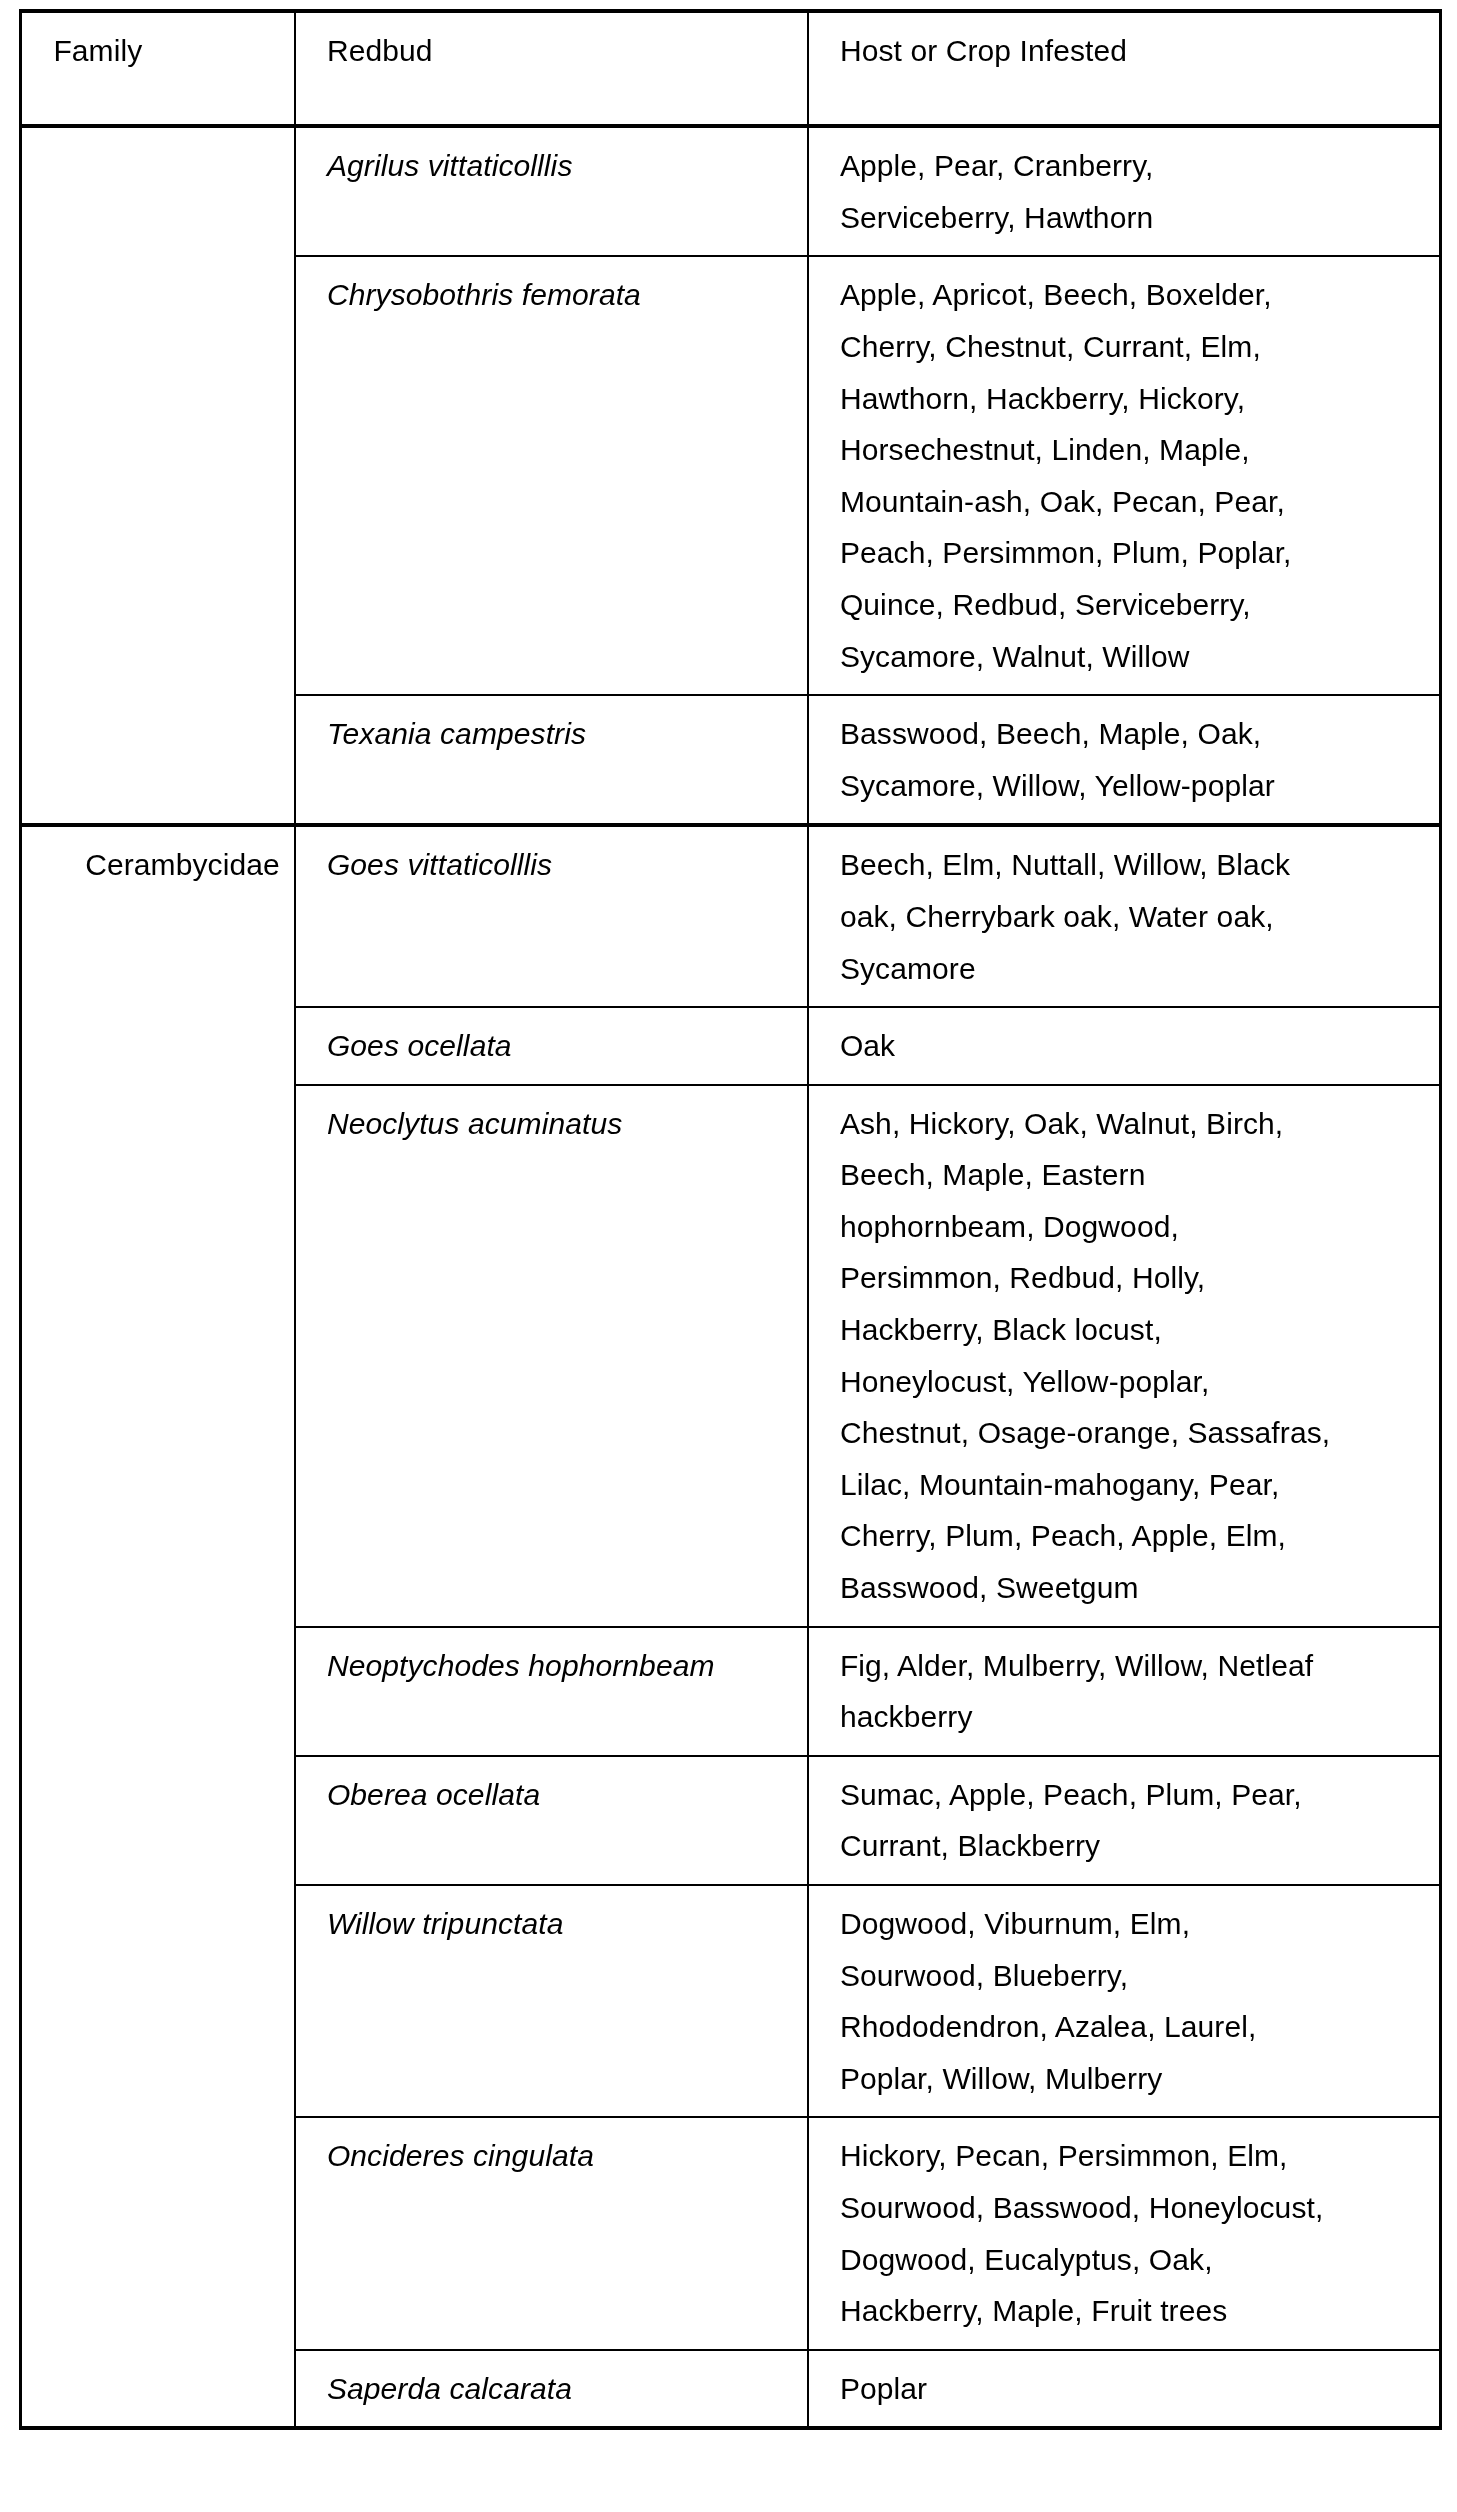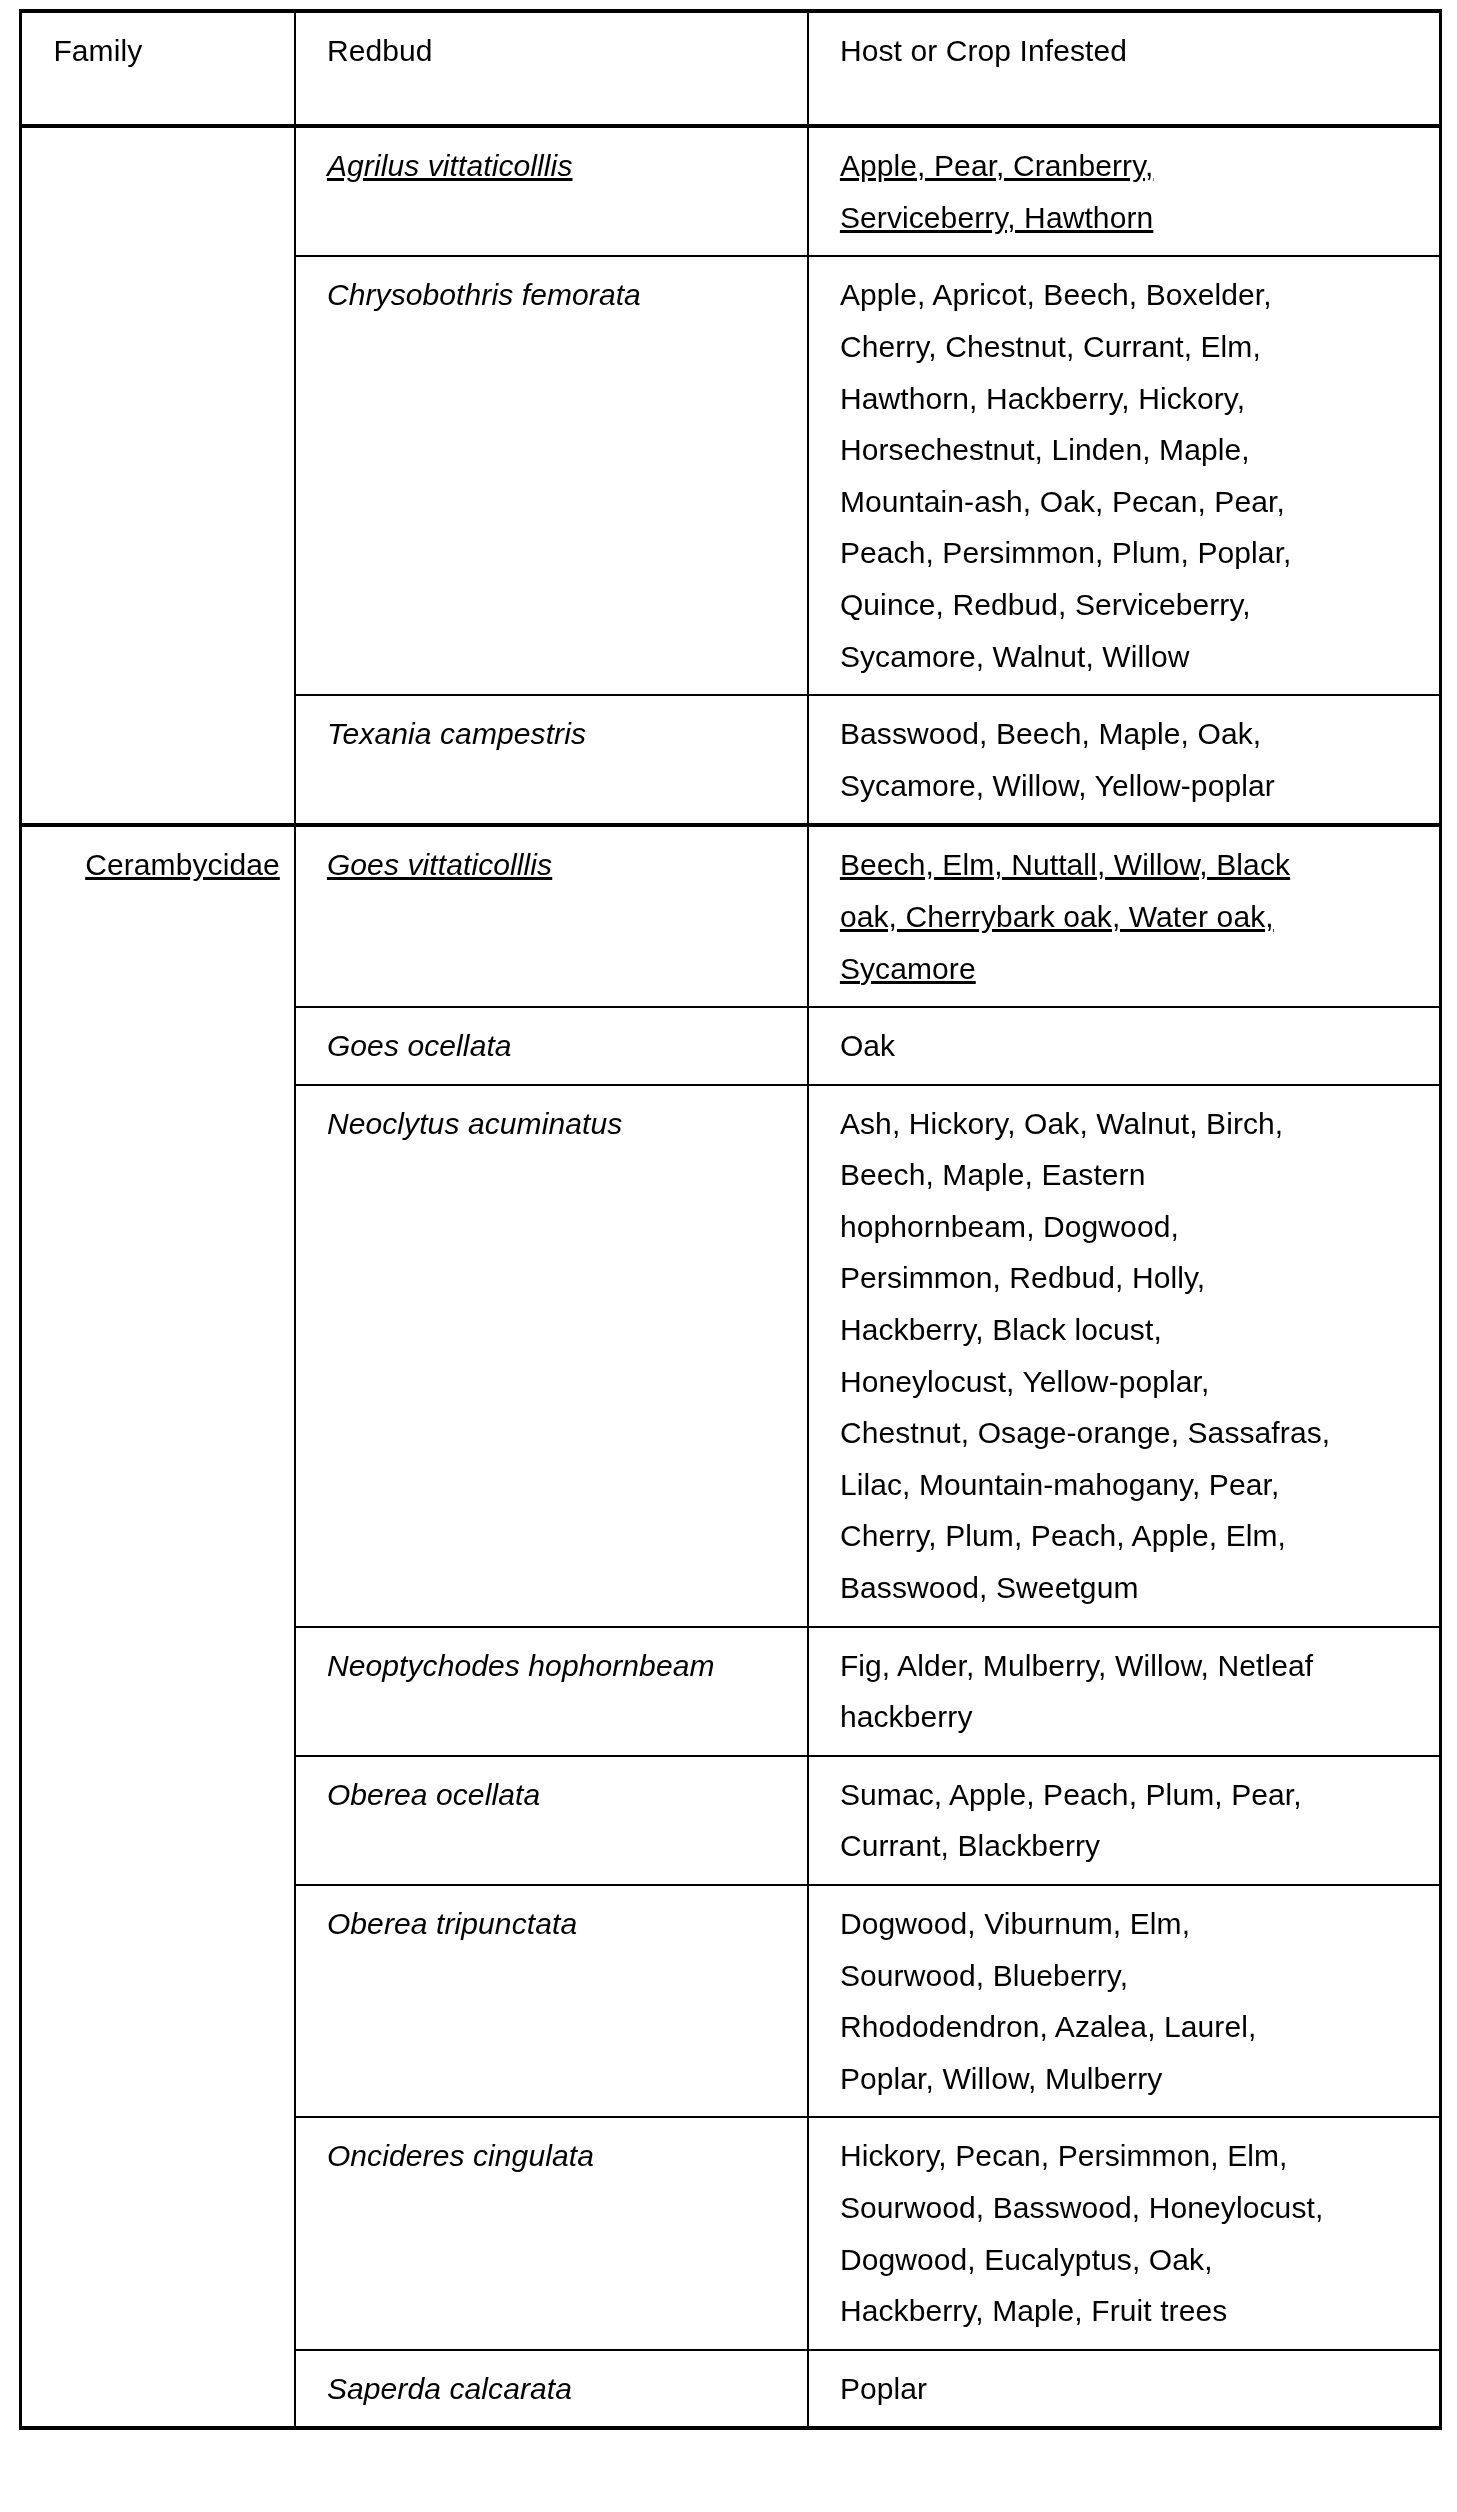--- a/index.html
+++ b/index.html
@@ -52,21 +52,20 @@
     padding-left: 24px;
   }
 
   td.species-cell {
     font-style: italic;
   }
 
   
   tr.family-start > td {
     border-top: 4.3px solid #000;
-    text-decoration: underline;
   }
   tr.header-row > td {
     border-bottom: 4.3px solid #000;
     padding-bottom: 48px;
   }
 
   .cell-text {
     display: block;
     white-space: pre-wrap;
     word-break: normal;
@@ -182,21 +181,21 @@
           <td class="species-cell">
             <span class="cell-text">Oberea ocellata</span>
           </td>
           <td class="host-cell">
             <span class="cell-text">Sumac, Apple, Peach, Plum, Pear,
 Currant, Blackberry</span>
           </td>
         </tr>
         <tr>
           <td class="species-cell">
-            <span class="cell-text">Oberea tripunctata</span>
+            <span class="cell-text">Willow tripunctata</span>
           </td>
           <td class="host-cell">
             <span class="cell-text">Dogwood, Viburnum, Elm,
 Sourwood, Blueberry,
 Rhododendron, Azalea, Laurel,
 Poplar, Willow, Mulberry</span>
           </td>
         </tr>
         <tr>
           <td class="species-cell">

